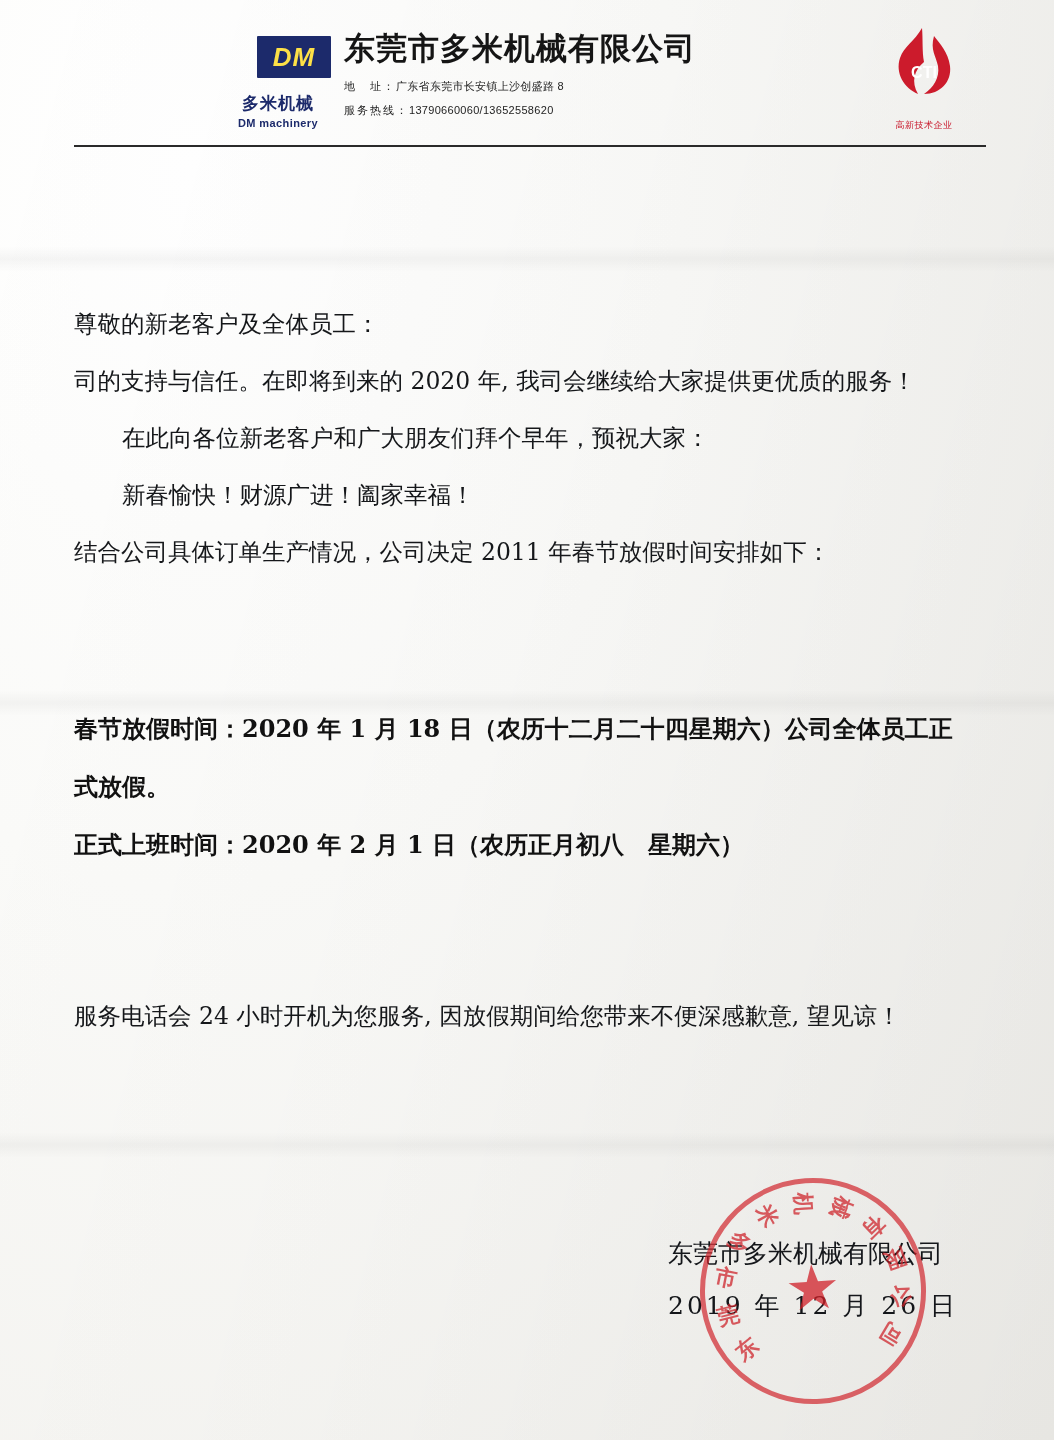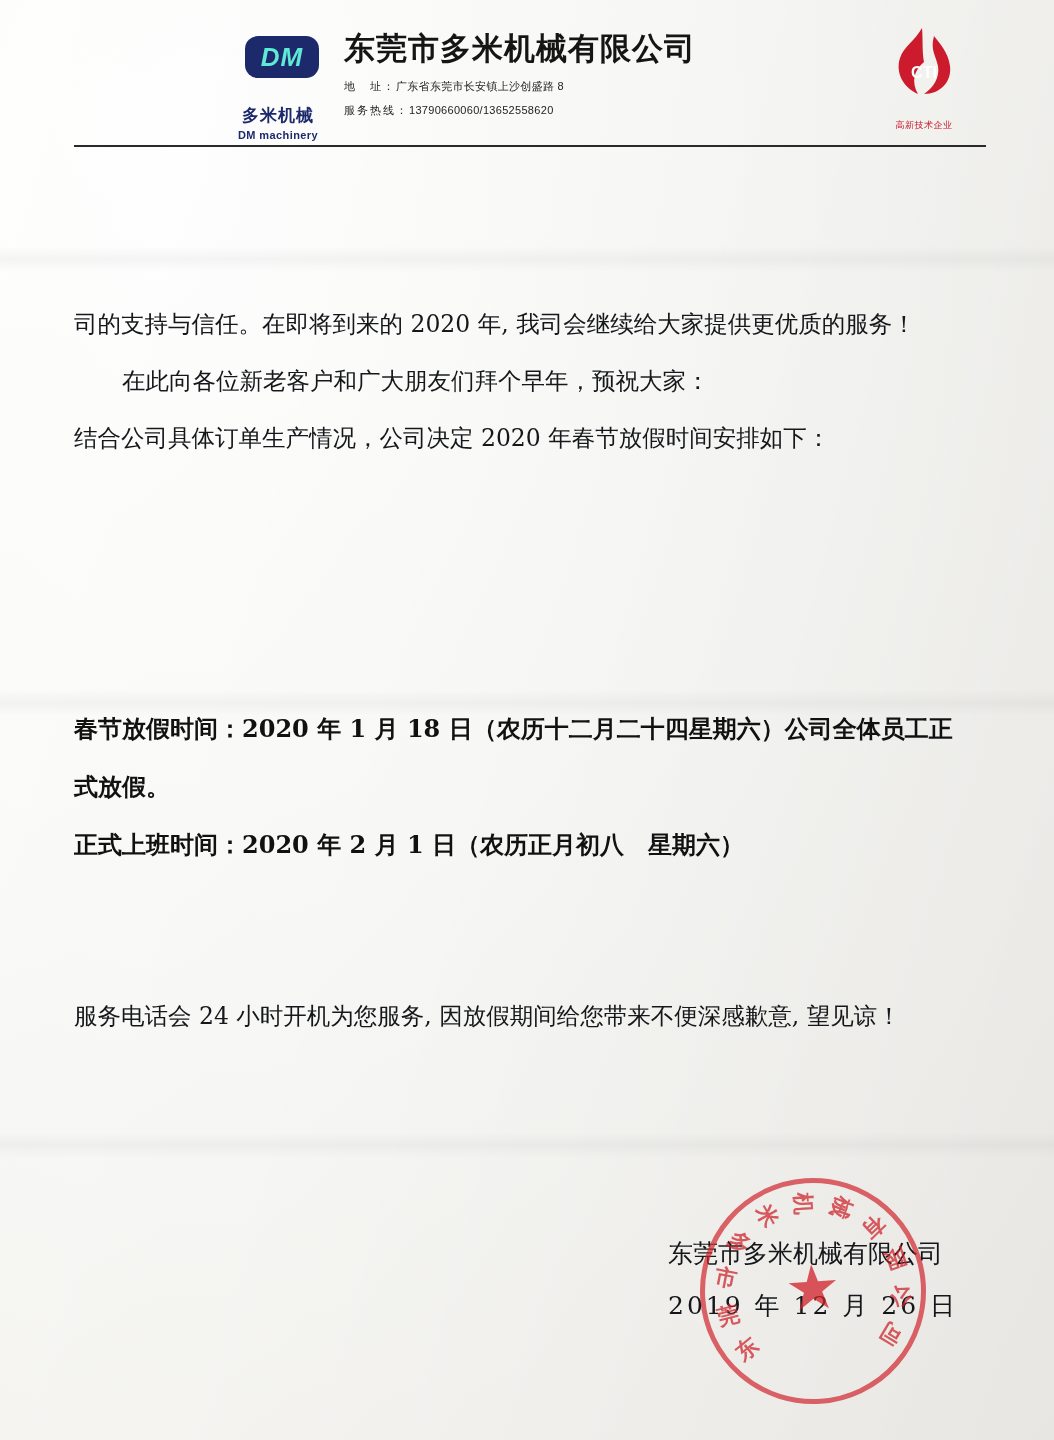--- a/index.html
+++ b/index.html
@@ -58,39 +58,39 @@
     text-align: center;
   }
   .logo-mark {
     width: 74px;
     height: 48px;
     margin: 0 auto;
     position: relative;
   }
   .logo-mark .dm-box {
     position: absolute;
-    left: 4px; top: 0;
+    left: 16px; top: 0;
     width: 74px; height: 42px;
     background: #1c2a6b;
-    border-radius: 13px;
-    color: #5eead4;
+    border-radius: 1px;
+    color: #fde047;
     font-weight: bold;
     font-size: 26px;
     letter-spacing: 1px;
     line-height: 42px;
     text-align: center;
     font-style: italic;
     font-family: "Liberation Sans", sans-serif;
   }
   .logo-cn {
     font-size: 17px;
     font-weight: bold;
     color: #1c2a6b;
     letter-spacing: 1px;
-    margin-top: 20px;
+    margin-top: 8px;
     font-family: "DejaVu Sans", sans-serif;
   }
   .logo-en {
     font-size: 11px;
     font-weight: bold;
     color: #1c2a6b;
     letter-spacing: 0.4px;
     margin-top: 2px;
     font-family: "Liberation Sans", sans-serif;
   }
@@ -291,23 +291,25 @@
         </svg>
       </div>
       <div class="badge-text">高新技术企业</div>
     </div>
   </div>
 
   <div class="header-rule"></div>
 
 
   <div class="body-text">
+    <p class="p">尊敬的新老客户及全体员工：</p>
     <p class="p">司的支持与信任。在即将到来的 2020 年, 我司会继续给大家提供更优质的服务！</p>
     <p class="p indent">在此向各位新老客户和广大朋友们拜个早年，预祝大家：</p>
-    <p class="p">结合公司具体订单生产情况，公司决定 2020 年春节放假时间安排如下：</p>
+    <p class="p indent">新春愉快！财源广进！阖家幸福！</p>
+    <p class="p">结合公司具体订单生产情况，公司决定 2011 年春节放假时间安排如下：</p>
   </div>
 
   <div class="schedule">
     <p class="p">
       <span>春节放假时间：</span><span>2020 年 1 月 18 日（农历十二月二十四星期六）公司全体员工正</span>
     </p>
     <p class="p">式放假。</p>
     <p class="p">
       <span>正式上班时间：</span><span>2020 年 2 月 1 日（农历正月初八　星期六）</span>
     </p>

